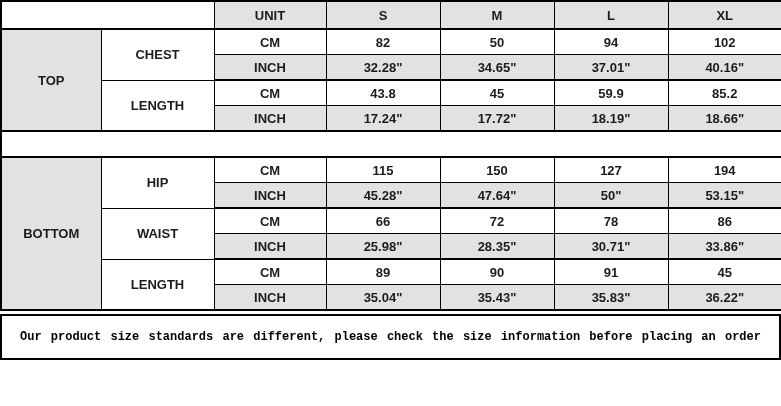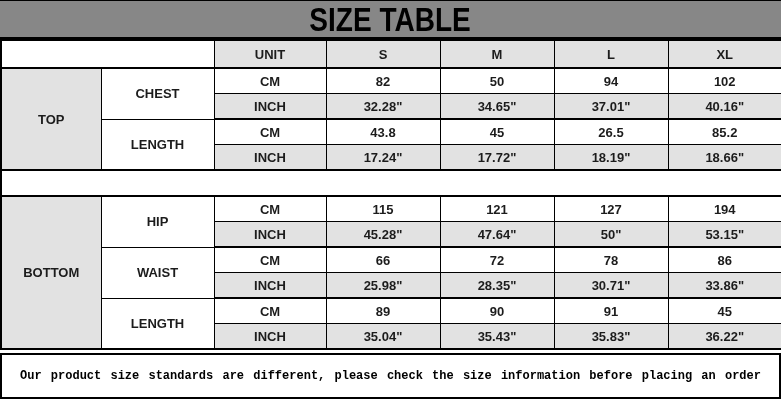--- a/index.html
+++ b/index.html
@@ -51,23 +51,20 @@
     font-family: "Liberation Mono", "DejaVu Sans Mono", monospace;
     font-weight: bold; font-size: 12px; color: #000;
     white-space: nowrap; letter-spacing: 0px; word-spacing: 2px;
   }
 </style>
 </head>
 <body>
 
 <div class="page">
 
-  <div class="title-bar">
-    <span class="title-text">SIZE TABLE</span>
-  </div>
 
   <table class="size-table">
     <colgroup>
       <col style="width:100px">
         <col style="width:113px">
         <col style="width:112px">
       <col style="width:114px">
         <col style="width:114px">
         <col style="width:114px">
         <col style="width:114px">
@@ -99,42 +96,42 @@
         <td class="shade">34.65"</td>
         <td class="shade">37.01"</td>
         <td class="shade">40.16"</td>
       </tr>
 
       <tr>
         <td class="white" rowspan="2">LENGTH</td>
         <td class="white">CM</td>
         <td class="white">43.8</td>
         <td class="white">45</td>
-        <td class="white">26.5</td>
+        <td class="white">59.9</td>
         <td class="white">85.2</td>
       </tr>
 
       <tr class="sub-end">
         <td class="shade">INCH</td>
         <td class="shade">17.24"</td>
         <td class="shade">17.72"</td>
         <td class="shade">18.19"</td>
         <td class="shade">18.66"</td>
       </tr>
 
       <tr>
         <td class="gap-cell" colspan="7"></td>
       </tr>
 
       <tr>
         <td class="shade" rowspan="6">BOTTOM</td>
         <td class="white" rowspan="2">HIP</td>
         <td class="white">CM</td>
         <td class="white">115</td>
-        <td class="white">121</td>
+        <td class="white">150</td>
         <td class="white">127</td>
         <td class="white">194</td>
       </tr>
 
       <tr class="sub-end">
         <td class="shade">INCH</td>
         <td class="shade">45.28"</td>
         <td class="shade">47.64"</td>
         <td class="shade">50"</td>
         <td class="shade">53.15"</td>

